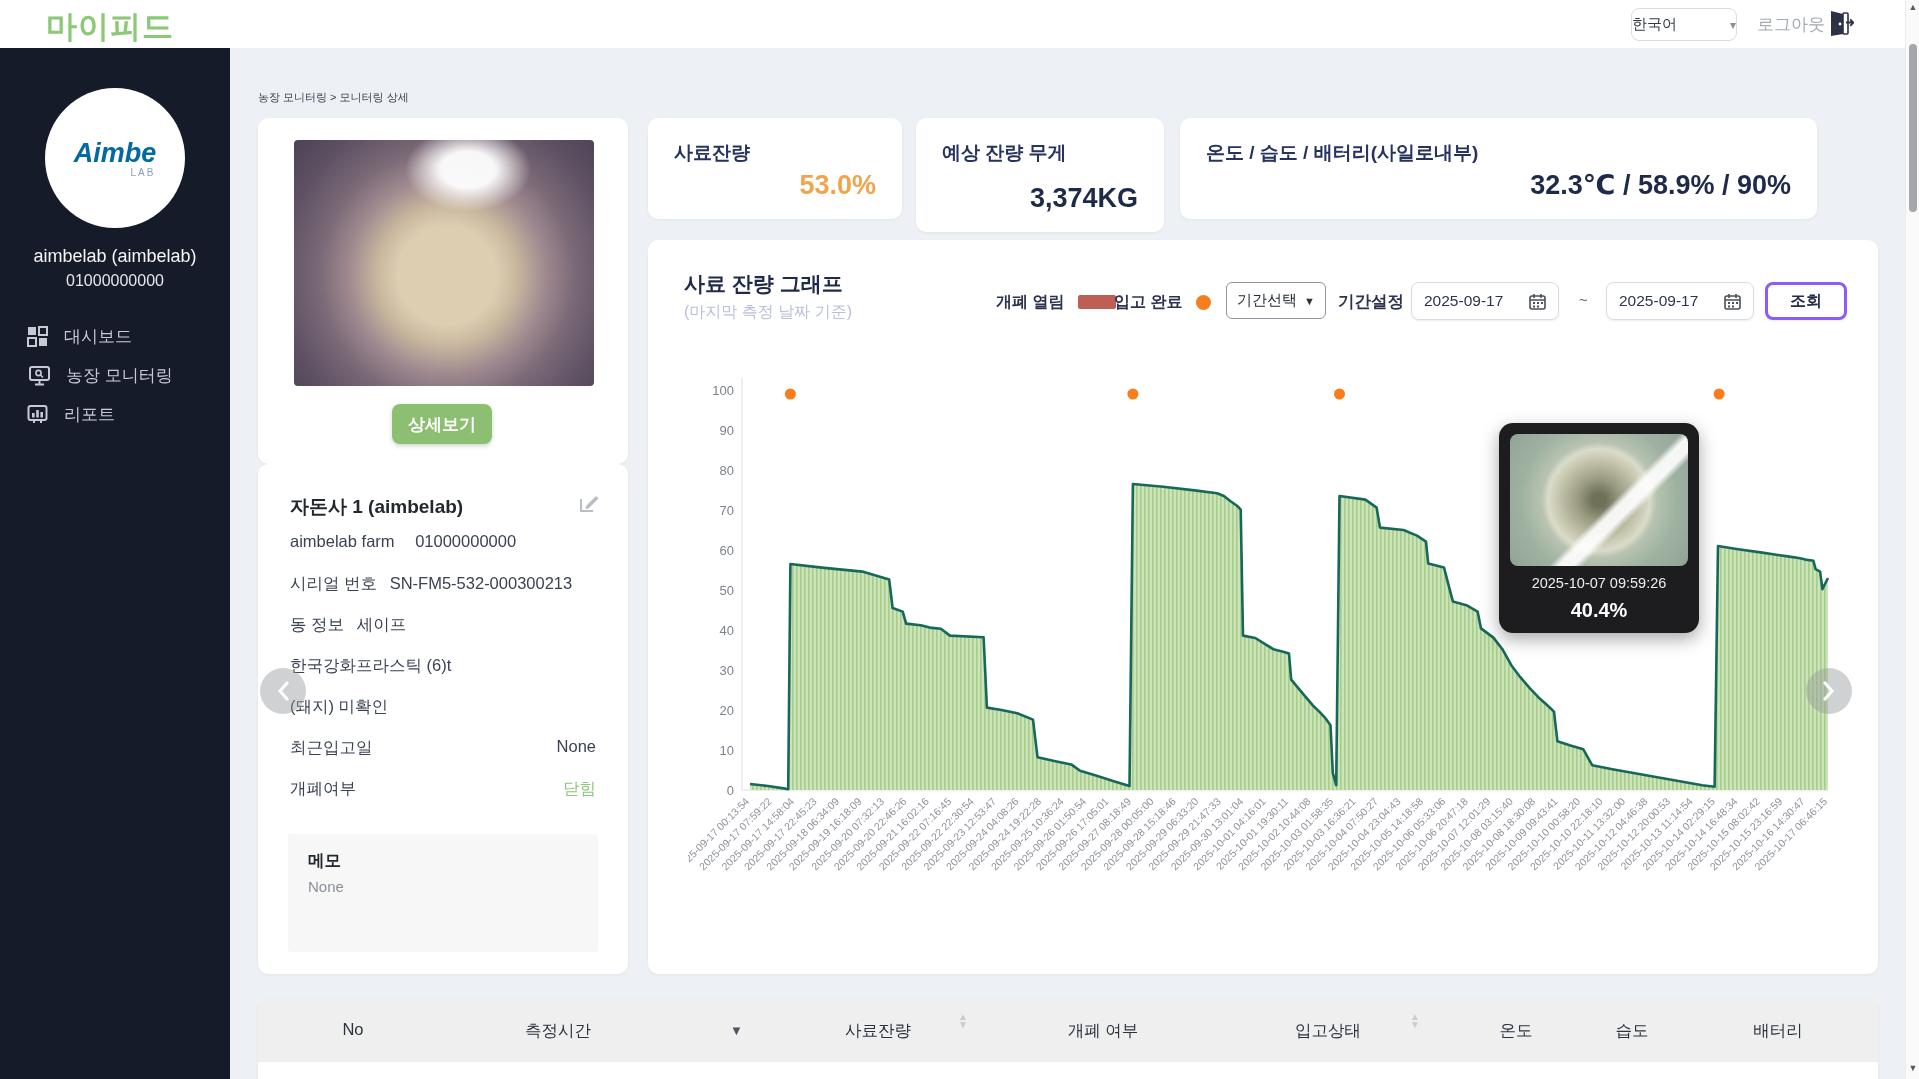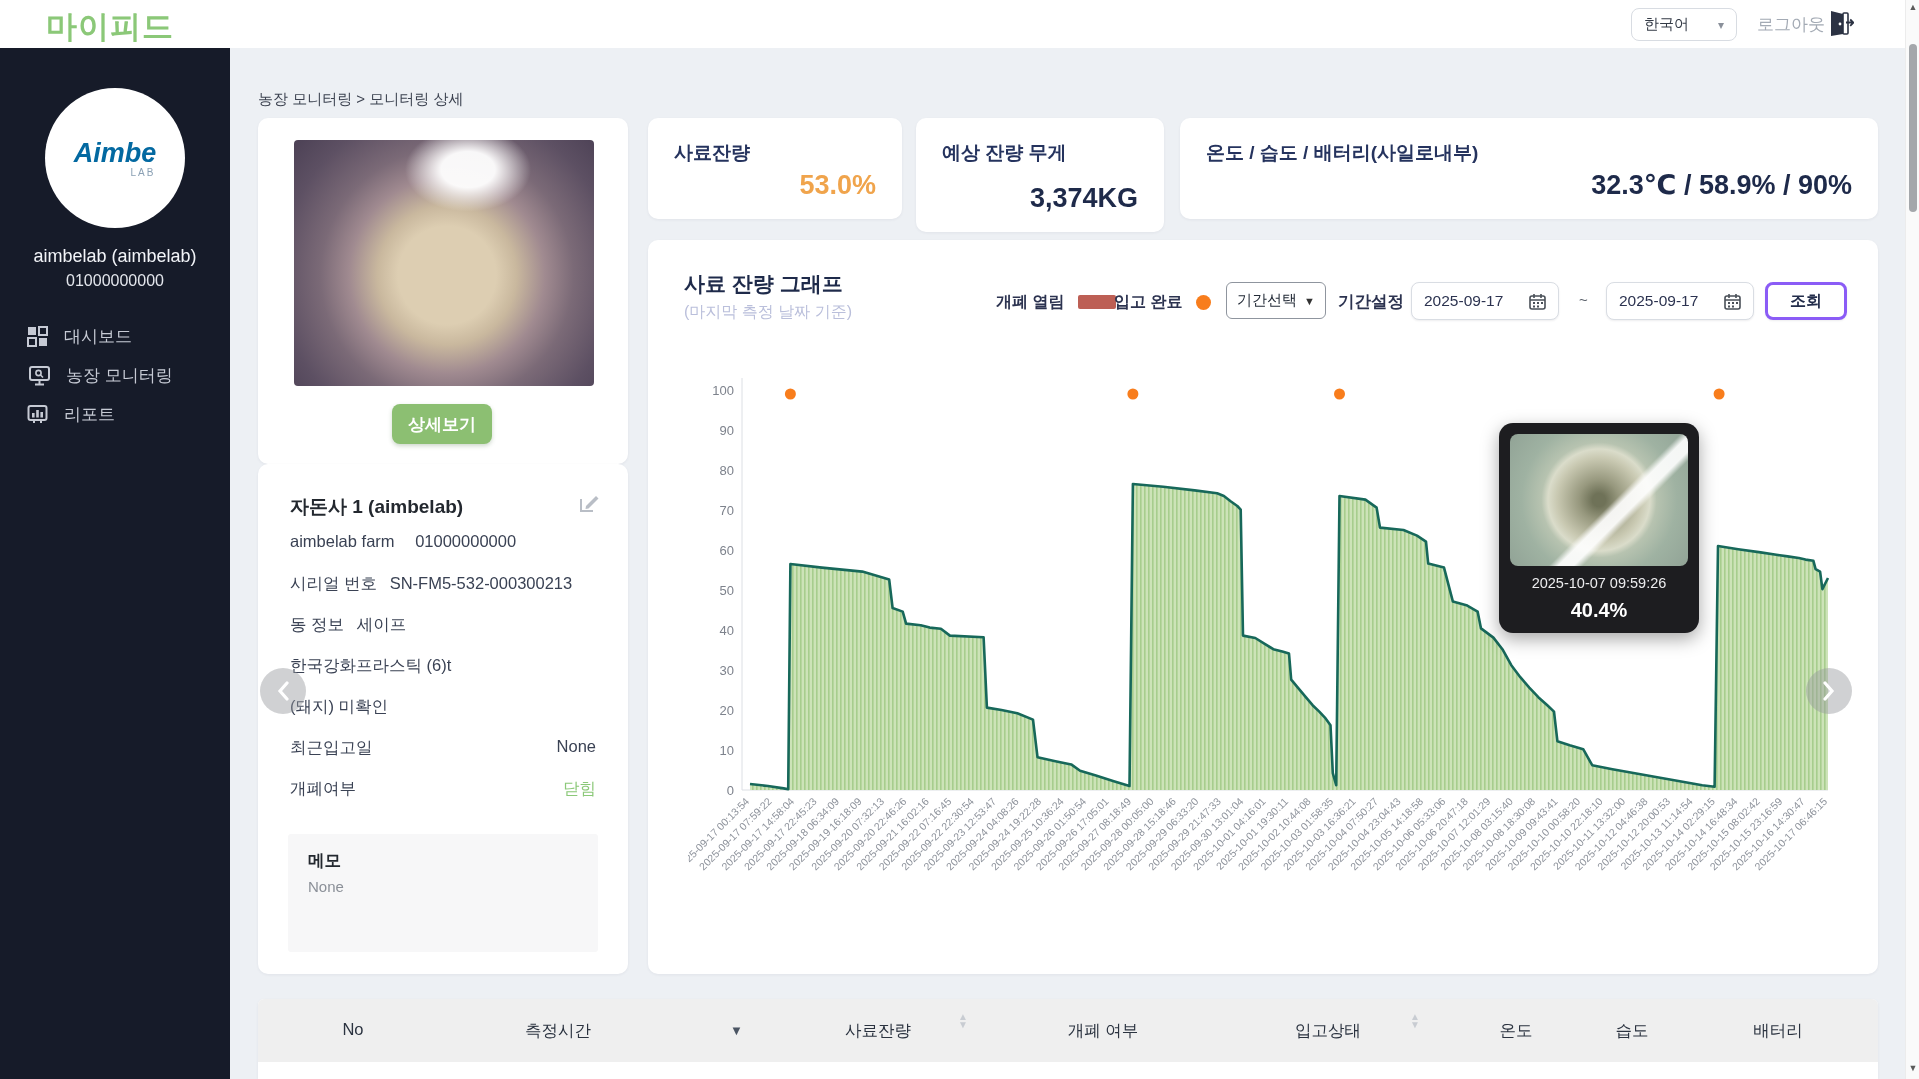--- a/index.html
+++ b/index.html
@@ -5,21 +5,21 @@
   * { margin:0; padding:0; box-sizing:border-box; }
   html,body { width:1919px; height:1079px; overflow:hidden; background:#edf0f4;
               font-family:"Liberation Sans","DejaVu Sans",sans-serif; }
   #root { position:relative; width:1919px; height:1079px; }
 
   
   .topbar { position:absolute; left:0; top:0; width:1919px; height:48px; background:#ffffff; z-index:5; }
   .logo { position:absolute; left:46px; top:6px; font-size:31px; font-weight:bold; color:#8bc878; letter-spacing:1px; }
   .lang-select { position:absolute; left:1631px; top:8px; width:106px; height:33px; border:1px solid #d8dce2;
                  border-radius:8px; background:#fff; display:flex; align-items:center; justify-content:space-between;
-                 padding:0 12px; font-size:15px; color:#333a46; cursor:pointer; }
+                 padding:0 0; font-size:15px; color:#333a46; cursor:pointer; }
   .lang-chevron { color:#8a909a; font-size:12px; }
   .logout { position:absolute; left:1757px; top:13px; font-size:17px; color:#a3aab4; cursor:pointer; }
   .logout-icon { position:absolute; left:1828px; top:9px; width:26px; height:28px; }
 
   
   .scrollbar { position:absolute; right:0; top:0; width:14px; height:1079px; background:#fafafa;
                border-left:1px solid #ececec; z-index:60; }
   .sb-up { position:absolute; top:2px; left:1px; width:12px; height:14px; color:#5a5a5a; font-size:9px; text-align:center; }
   .sb-down { position:absolute; bottom:2px; left:1px; width:12px; height:14px; color:#5a5a5a; font-size:9px; text-align:center; }
   .sb-thumb { position:absolute; top:44px; left:3px; width:8px; height:168px; background:#a4a7ab; border-radius:4px; }
@@ -30,21 +30,21 @@
             display:flex; flex-direction:column; align-items:center; justify-content:center; }
   .avatar-main { color:#0369a1; font-size:27px; font-weight:bold; font-style:italic; letter-spacing:0; }
   .avatar-sub { color:#8aa0b4; font-size:10px; letter-spacing:2px; margin-top:-2px; margin-left:56px; }
   .side-user { position:absolute; left:0; top:198px; width:230px; text-align:center; color:#f2f4f8; font-size:18px; }
   .side-phone { position:absolute; left:0; top:224px; width:230px; text-align:center; color:#e3e6ec; font-size:16px; }
   .menu-item { position:absolute; left:0; width:230px; height:40px; display:flex; align-items:center; gap:16px;
                padding-left:27px; color:#c6cad4; font-size:17px; cursor:pointer; }
   .menu-item svg { flex:0 0 auto; }
 
   
-  .breadcrumb { position:absolute; left:258px; top:90px; font-size:15px; color:#3c4250; z-index:2; }
+  .breadcrumb { position:absolute; left:258px; top:90px; font-size:11px; color:#3c4250; z-index:2; }
 
   .card { position:absolute; background:#ffffff; border-radius:10px; box-shadow:0 1px 3px rgba(30,40,60,.06); }
 
   
   .photo-card { left:258px; top:118px; width:370px; height:346px; }
   .silo-photo { position:absolute; left:36px; top:22px; width:300px; height:246px; border-radius:4px; overflow:hidden;
       background:
         radial-gradient(ellipse 90px 60px at 58% 12%, rgba(255,255,255,.95) 0 30%, rgba(255,255,255,0) 70%),
         radial-gradient(circle at 51% 55%, #ddceb2 0 24%, #c9b89e 34%, #a08a90 48%, #7b6a77 62%, #5d5063 82%, #4c4155 100%),
         #6b5a66; }
@@ -62,21 +62,21 @@
   .memo-box { position:absolute; left:30px; top:370px; width:310px; height:118px; background:#f7f7f8; border-radius:3px; }
   .memo-title { position:absolute; left:20px; top:16px; font-size:16.5px; font-weight:bold; color:#23282f; }
   .memo-content { position:absolute; left:20px; top:44px; font-size:15px; color:#8b9098; }
 
   
   .stat-title { position:absolute; left:26px; top:22px; font-size:19px; font-weight:bold; color:#25335e; }
   .stat-value { position:absolute; right:26px; bottom:18px; font-size:27px; font-weight:bold; color:#1e2a4a; }
   .stat-value.orange { color:#f0a44c; }
   .stat-a { left:648px; top:118px; width:254px; height:101px; }
   .stat-b { left:916px; top:118px; width:248px; height:114px; }
-  .stat-c { left:1180px; top:118px; width:698px; height:101px; }
+  .stat-c { left:1180px; top:118px; width:637px; height:101px; }
 
   
   .chart-card { left:648px; top:240px; width:1230px; height:734px; }
   .chart-title { position:absolute; left:36px; top:30px; font-size:21px; font-weight:bold; color:#1e2a4a; }
   .chart-subtitle { position:absolute; left:36px; top:62px; font-size:16px; color:#babfdb; }
   .legend { position:absolute; top:52px; height:20px; display:flex; align-items:center; font-size:16px;
             font-weight:bold; color:#2c3350; }
   .lg-open { left:348px; } .lg-fill { left:466px; }
   .lg-swatch { display:inline-block; width:38px; height:14px; border-radius:2px; margin-left:14px; }
   .lg-dot { display:inline-block; width:15px; height:15px; border-radius:50%; margin-left:14px; }

